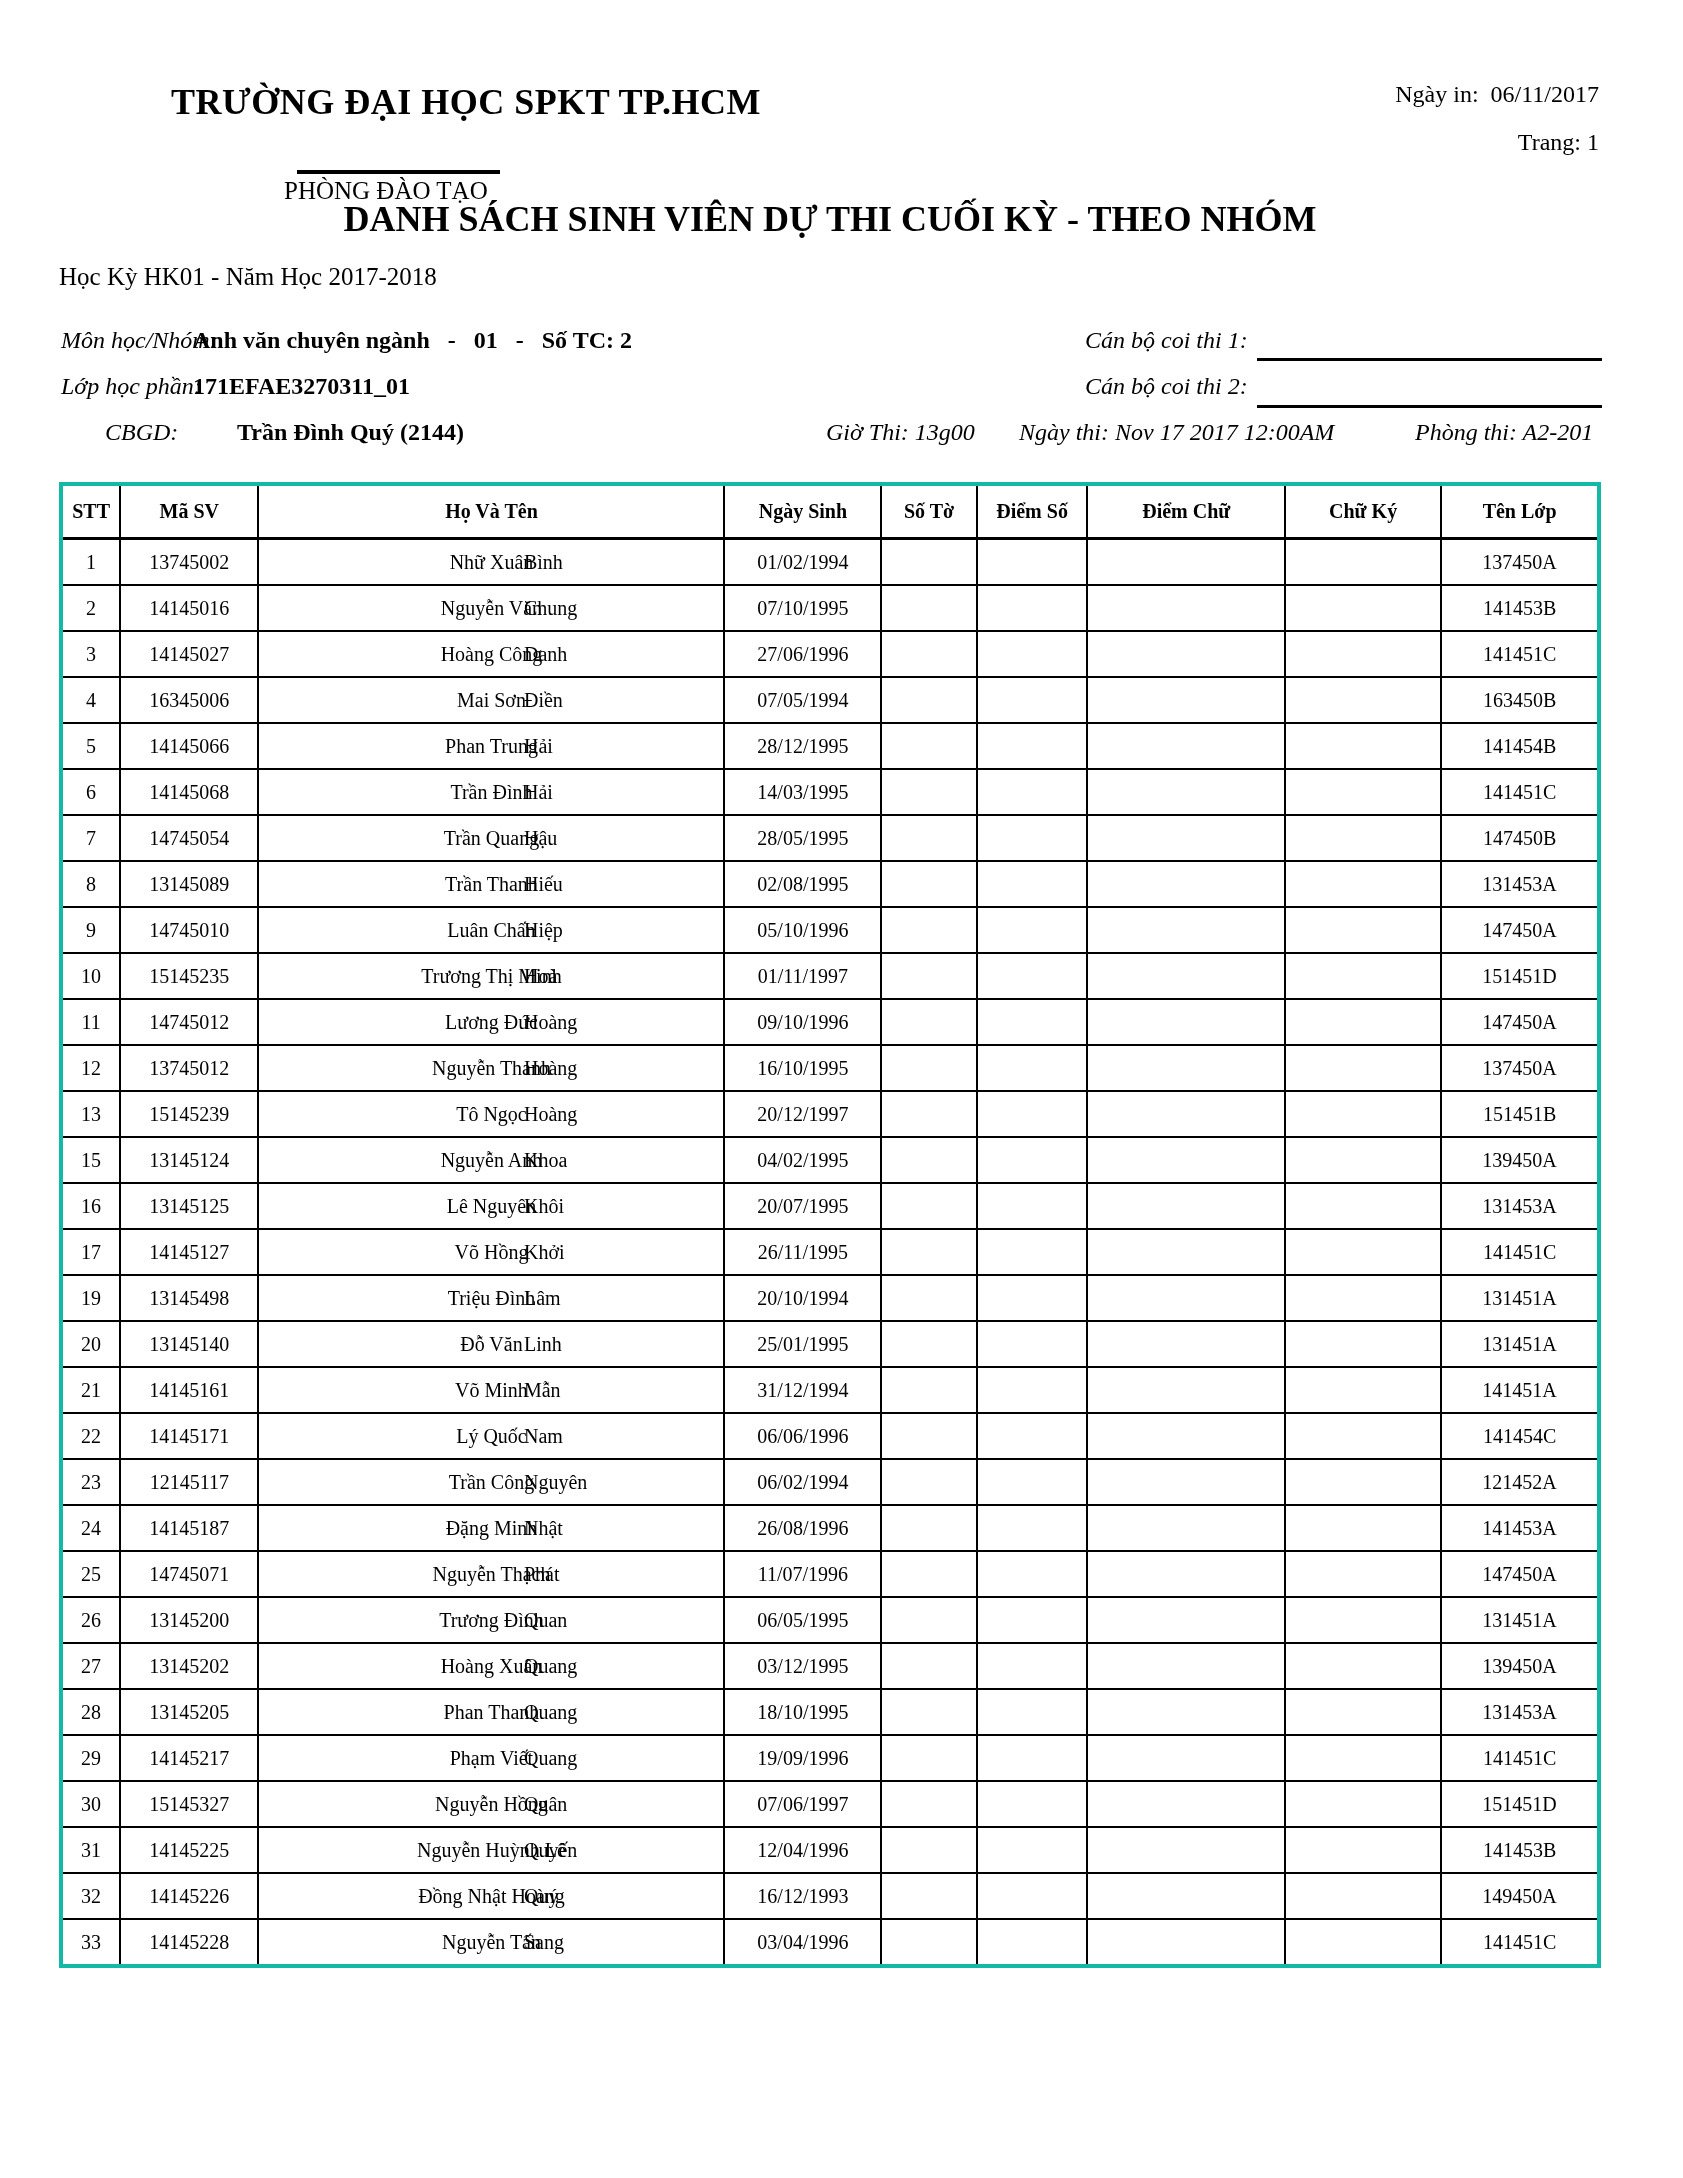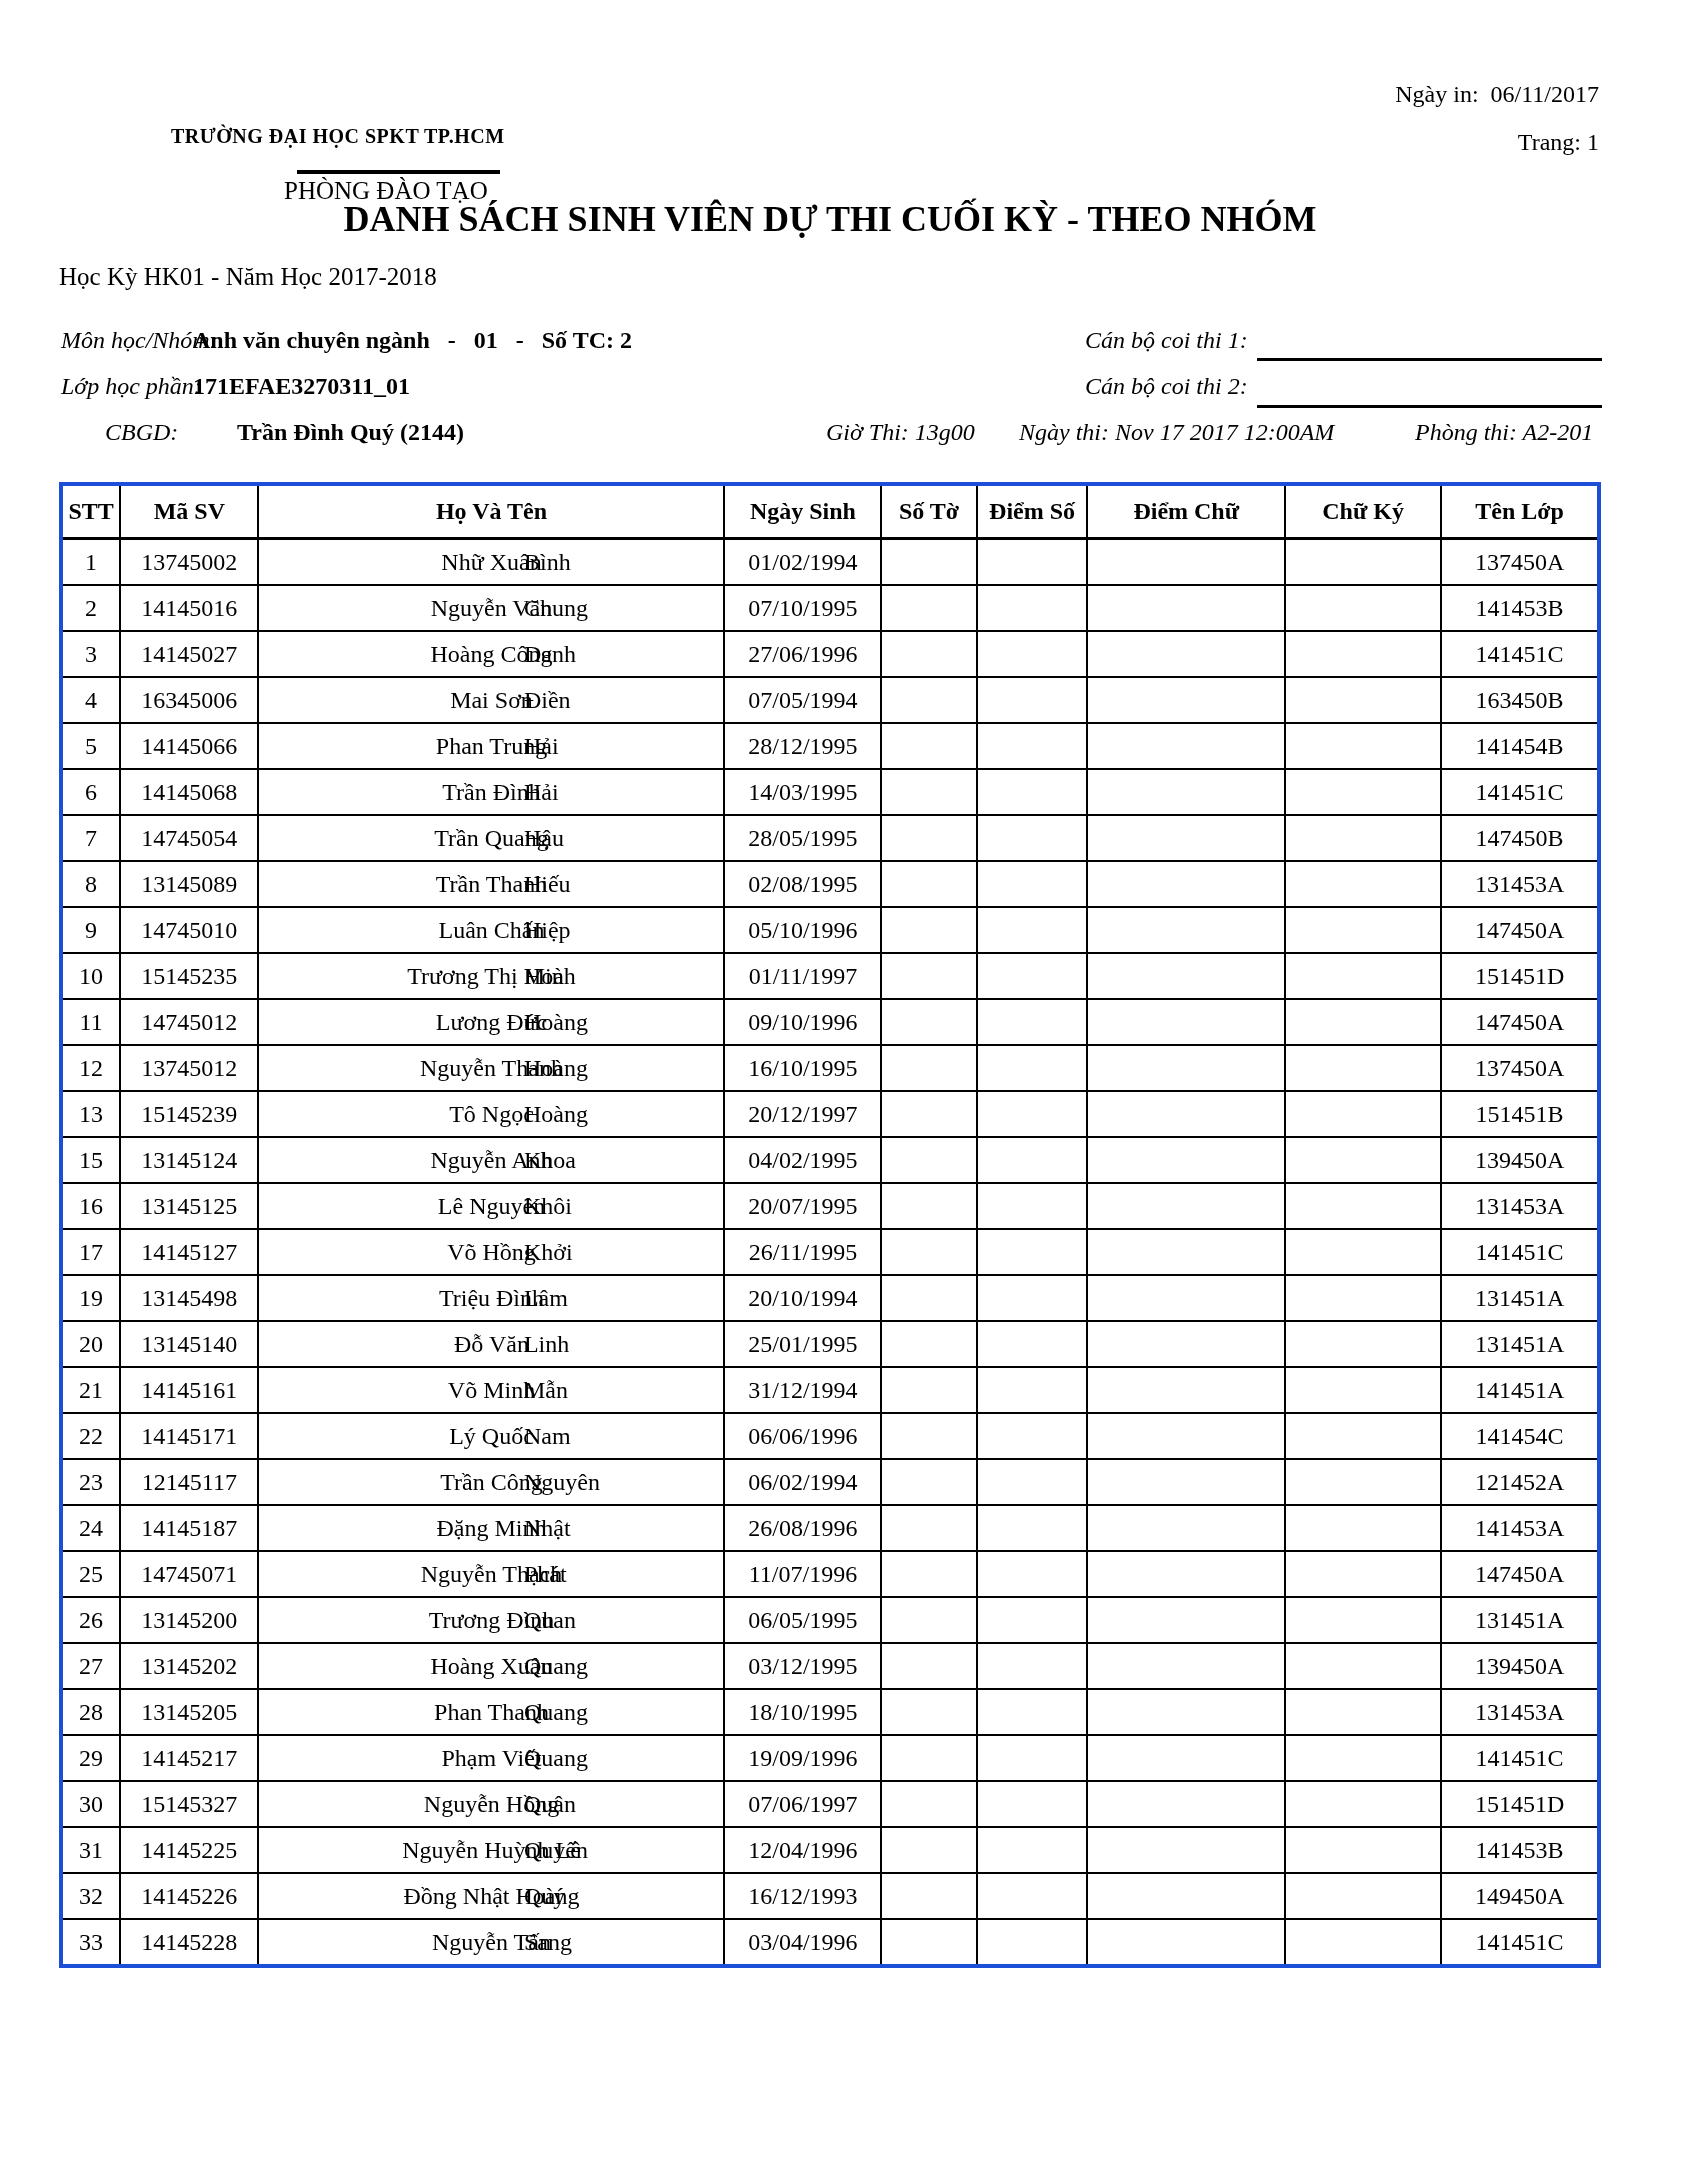--- a/index.html
+++ b/index.html
@@ -6,21 +6,21 @@
   .page {
     position:relative;
     width:1683px; height:2178px;
     background:#ffffff;
     color:#000;
     font-family:"Liberation Serif","DejaVu Serif",serif;
     overflow:hidden;
   }
   .abs { position:absolute; white-space:pre; }
 
-  .school   { left:171px; top:81px;  font-size:20px; font-weight:bold; letter-spacing:0.5px;margin-top:44px; }
+  .school   { left:171px; top:81px;  font-size:36px; font-weight:bold; letter-spacing:0.5px; }
   .dept     { left:284px; top:129px; font-size:25px;margin-top:48px; }
   .dept-underline { position:absolute; left:297px; top:170px; width:203px; height:4px; background:#000; }
   .print-date { right:84px; top:81px;  font-size:24px; text-align:right; }
   .page-no    { right:84px; top:129px; font-size:24px; text-align:right; }
 
   .title    { left:59px; top:198px; width:1542px; text-align:center; font-size:36px; font-weight:bold; position:absolute; white-space:pre; }
   .subtitle { left:59px; top:263px; width:1542px; text-align:left; font-size:25px; position:absolute; white-space:pre; }
 
   .info-label { font-size:24px;font-style:italic; }
   .info-value { font-size:24px; font-weight:bold; }
@@ -32,22 +32,22 @@
   .pl1 { top:358px; } .pl2 { top:405px; }
   .gio   { left:782px; }
   .ngthi { left:975px; }
   .phong { left:1371px; }
 
   table.list {
     position:absolute; left:59px; top:482px;
     width:1542px;
     border-collapse:collapse;
     table-layout:fixed;
-    border:4px solid #1d4ed8;
-    font-size:24px;
+    border:4px solid #14b8a6;
+    font-size:20px;
   }
   table.list th {
     border:2px solid #000;
     border-bottom:3px solid #000;
     font-weight:bold;
     height:51px;
     padding:0 2px;
     text-align:center;
     overflow:hidden;
   }

